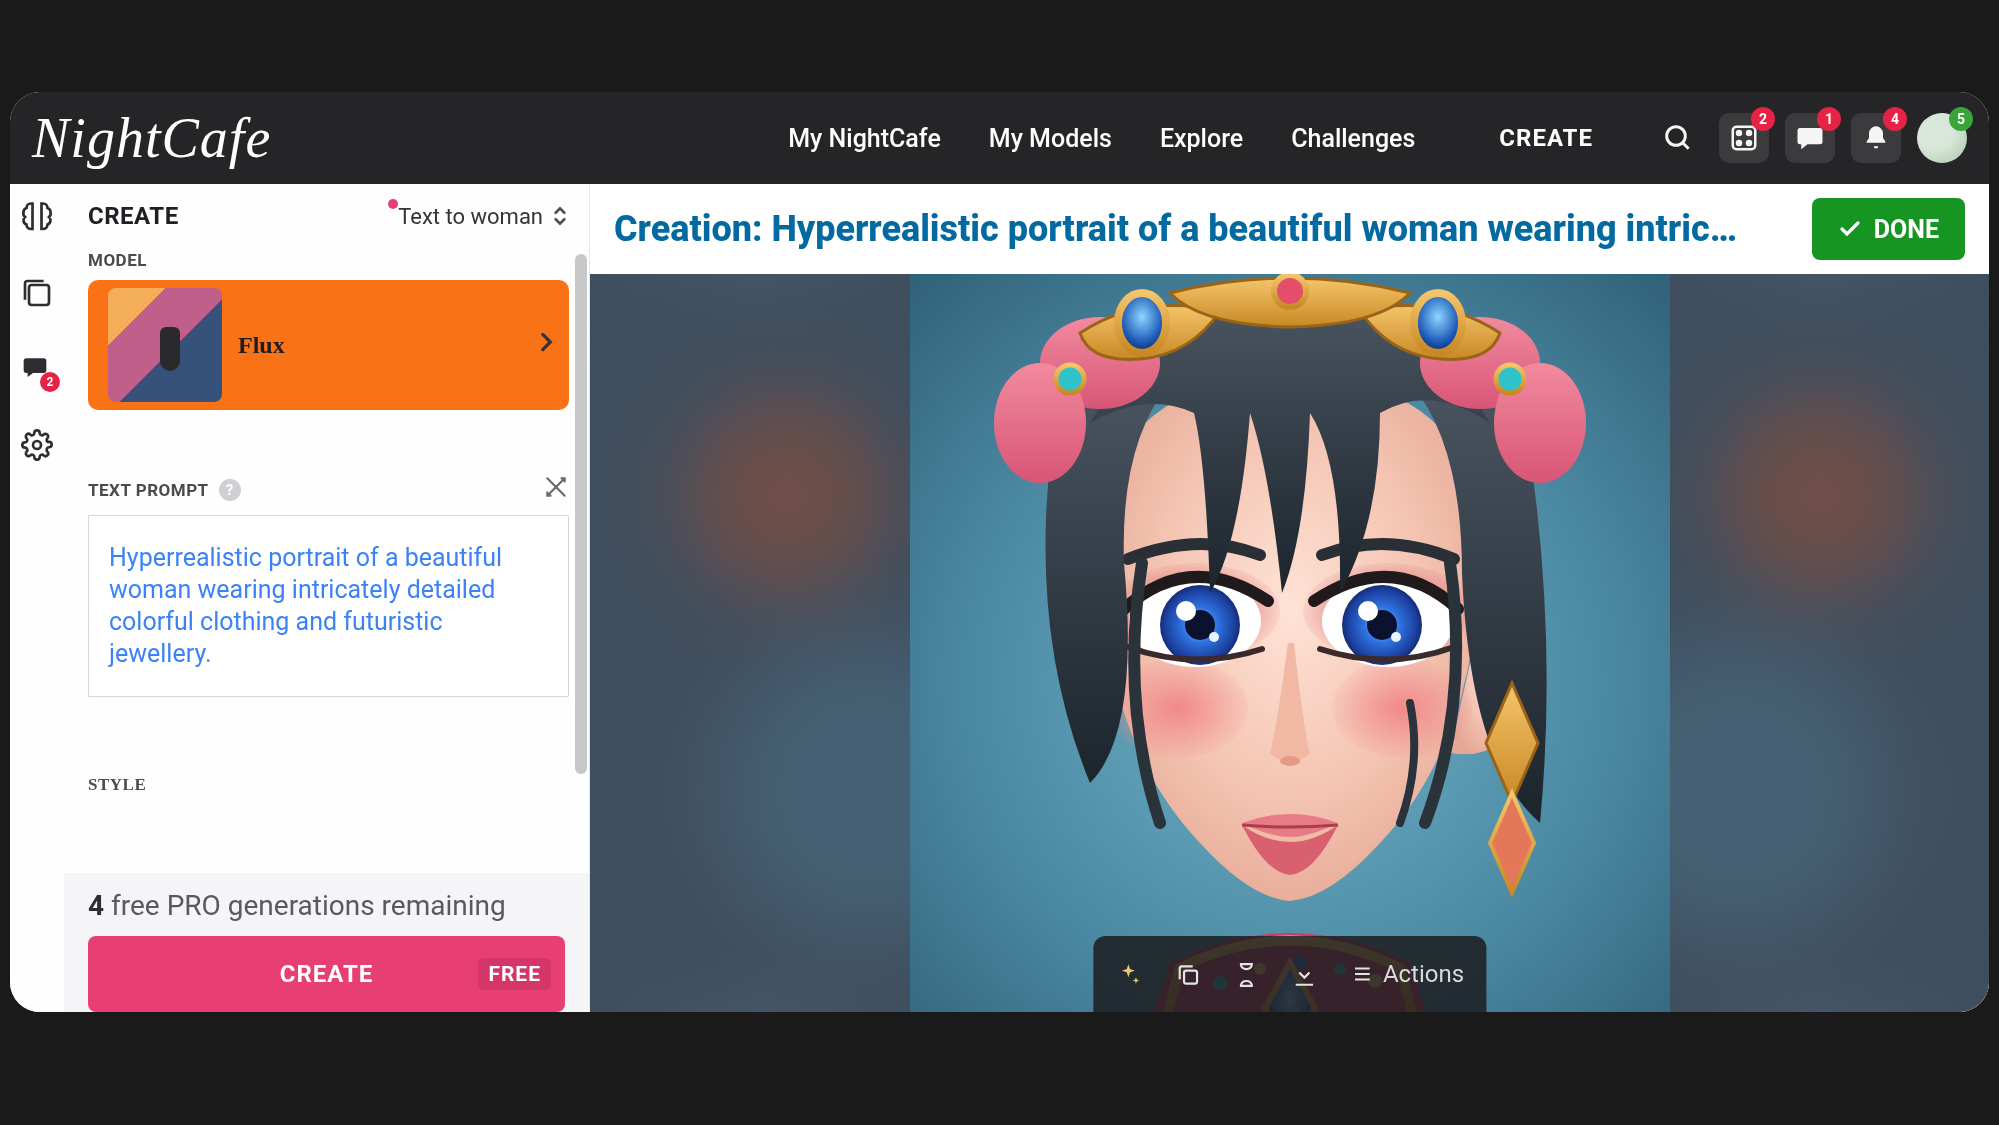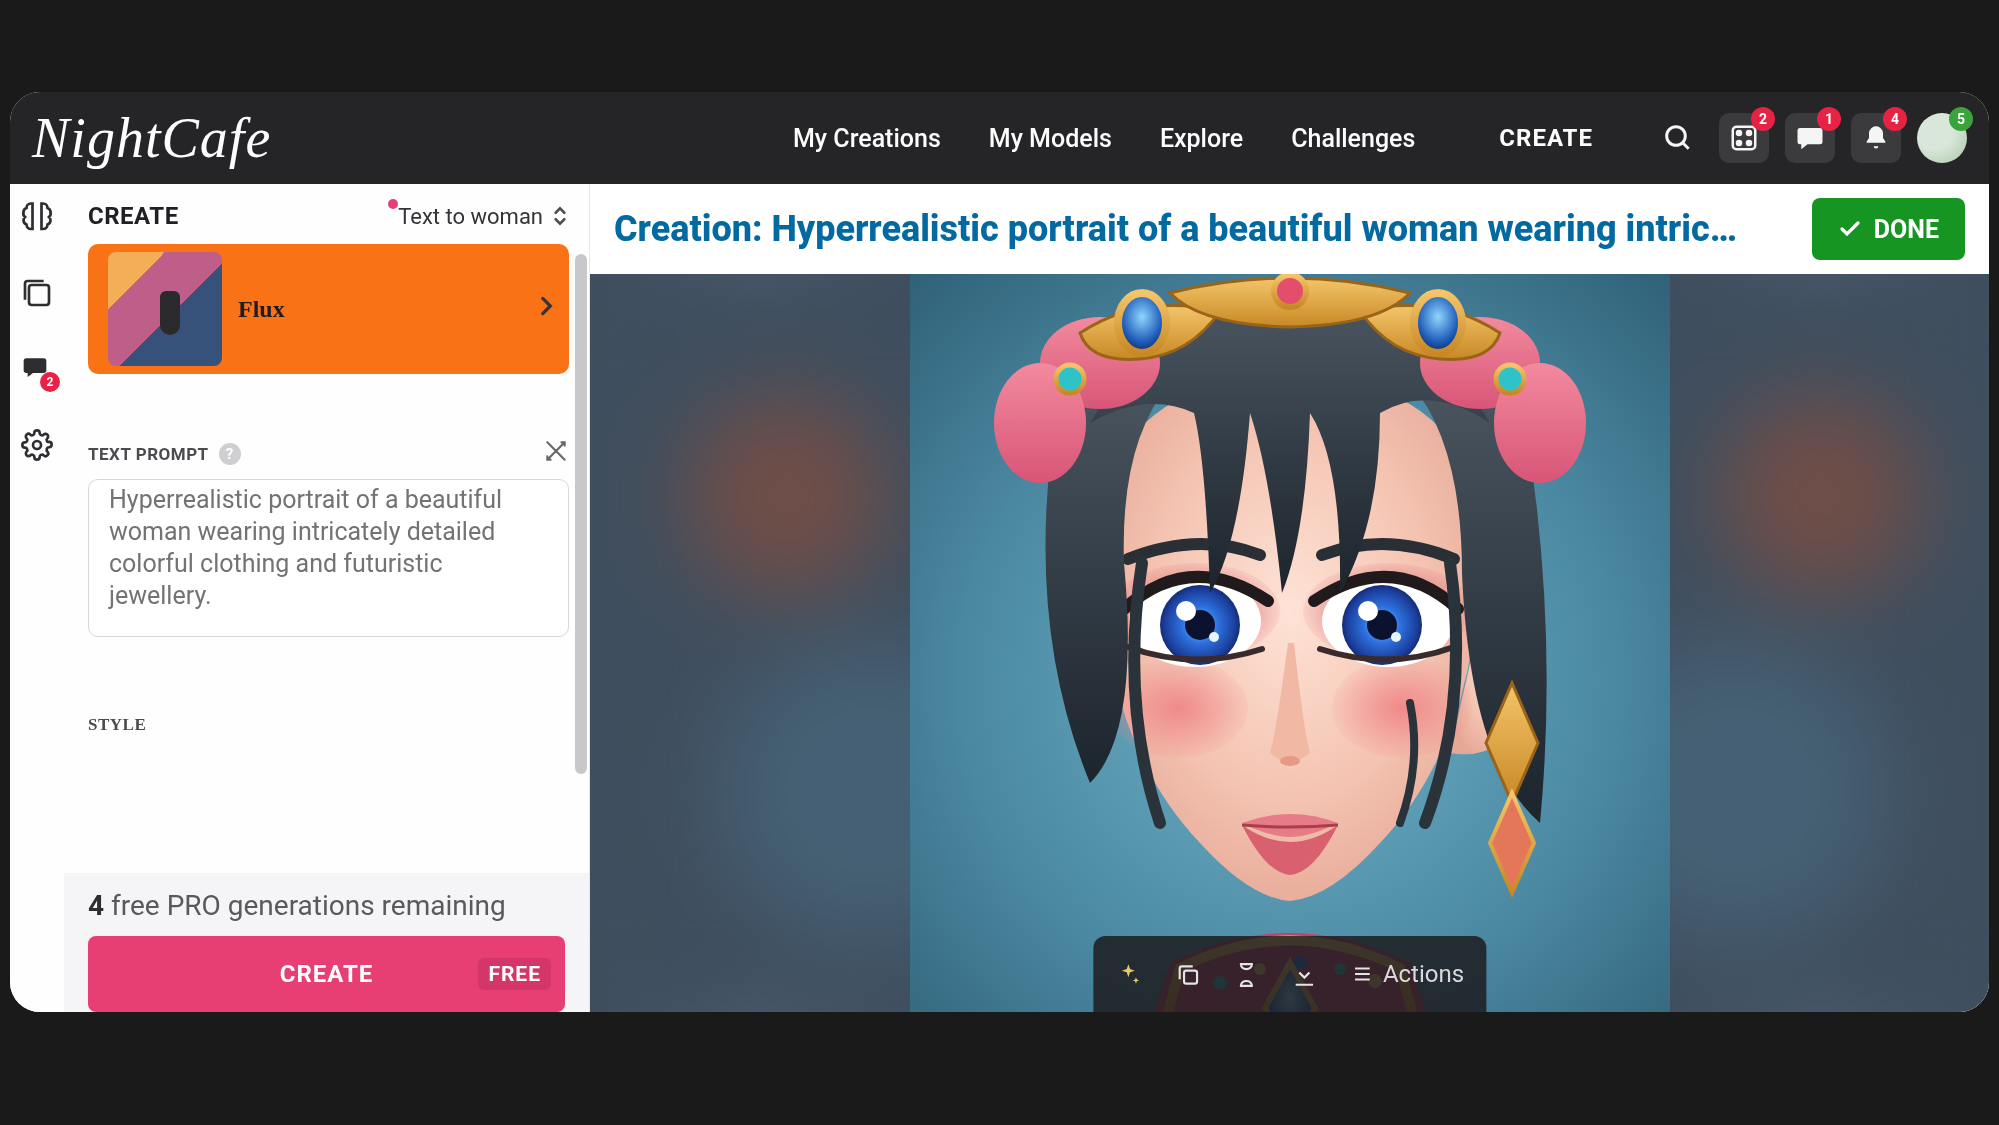--- a/index.html
+++ b/index.html
@@ -27,21 +27,21 @@
 .mode .pink-dot { width: 10px; height: 10px; border-radius: 50%; background: #E73E74; position: absolute; top: -4px; left: -10px; }
 .section-label { font-size: 17px; font-weight: 700; color: #4B4B4F; letter-spacing: 0.5px; margin-top: 6px; margin-bottom: 10px; display: flex; align-items: center; gap: 10px; }
 .model-card { display: flex; align-items: center; gap: 16px; background: #f97316; border-radius: 10px; padding: 8px 14px 8px 20px; cursor: pointer; font-family: Liberation Serif, serif; }
 .model-thumb { width: 114px; height: 114px; border-radius: 8px; background: linear-gradient(135deg, #F3AE57 0 25%, #C05E8A 25% 55%, #37527A 55% 100%); position: relative; overflow: hidden; }
 .model-thumb::after { content: ""; position: absolute; left: 46%; top: 34%; width: 20px; height: 44px; background: #2A2A2D; border-radius: 6px 6px 10px 10px; }
 .model-card .name { font-size: 24px; font-weight: 700; color: #1E1E22; }
 .model-card .chev { margin-left: auto; font-size: 26px; color: #343438; }
 .prompt-wrap { margin-top: 58px; }
 .expand { margin-left: auto; color: #6A6A6E; font-size: 22px; }
 .help { width: 22px; height: 22px; border-radius: 50%; background: #CFCFD3; color: #fff; font-size: 15px; font-weight: 700; display: inline-flex; align-items: center; justify-content: center; }
-.textarea { border: 1px solid #D7D7DA; border-radius: 10px; padding: 4px 20px; font-size: 25px; line-height: 1.28; color: #737373; min-height: 158px; background: #fff; cursor: text; }
+.textarea { border: 1px solid #D7D7DA; border-radius: 1px; padding: 26px 20px; font-size: 25px; line-height: 1.28; color: #3b82f6; min-height: 158px; background: #fff; cursor: text; }
 .style-label { margin-top: 78px; font-family: Liberation Serif, serif; }
 .footer { margin-top: auto; background: #F5F5F7; padding: 16px 0 0 0; margin-left: -24px; margin-right: -20px; }
 .footer .remaining { font-size: 28px; color: #5A5A5D; padding: 0 24px 14px 24px; }
 .footer .remaining b { color: #2E2E31; font-weight: 700; }
 .footer .btn { margin: 0 24px; background: #E73E74; color: #fff; font-size: 24px; font-weight: 700; letter-spacing: 1px; border-radius: 8px; height: 76px; display: flex; align-items: center; justify-content: center; position: relative; cursor: pointer; }
 .footer .btn .tag { position: absolute; right: 14px; background: #D4366A; color: #ffffff; font-size: 21px; font-weight: 700; padding: 4px 10px; border-radius: 6px; }
 .scrollbar { position: absolute; right: 2px; top: 70px; width: 12px; height: 520px; background: #C8C8CB; border-radius: 6px; cursor: pointer; }
 .main { flex: 1; display: flex; flex-direction: column; background: #fff; }
 .creation-bar { height: 90px; display: flex; align-items: center; padding: 0 24px; gap: 20px; }
 .creation-title { font-size: 36px; font-weight: 800; color: #0369a1; white-space: nowrap; overflow: hidden; text-overflow: ellipsis; flex: 1; }
@@ -61,21 +61,21 @@
 .toolbar .tb svg { display: block; }
 </style>
 </head>
 <body>
 
 <div class="viewport">
 
   <div class="topbar">
     <div class="logo">NightCafe</div>
     <div class="nav">
-      <a>My Creations</a>
+      <a>My NightCafe</a>
       <a>My Models</a>
       <a>Explore</a>
       <a>Challenges</a>
     </div>
     <div class="create-top">CREATE</div>
     <div class="top-icons">
       <div class="icon-btn">
         <svg width="32" height="32" viewBox="0 0 24 24" fill="none" stroke="#F5F5F6" stroke-width="2.2">
             <circle cx="10.5" cy="10.5" r="7"></circle>
             <line x1="20" y1="20" x2="15.5" y2="15.5"></line>
@@ -142,20 +142,21 @@
         <h2>CREATE</h2>
         <div class="mode">
           <span class="pink-dot"></span>
           <span>Text to woman</span>
           <svg width="18" height="26" viewBox="0 0 16 24" fill="none" stroke="#4E4E52" stroke-width="2.4" stroke-linecap="round">
               <path d="M4 9l4-4 4 4M4 15l4 4 4-4"></path>
             </svg>
         </div>
       </div>
 
+      <div class="section-label">MODEL</div>
       <div class="model-card">
         <div class="model-thumb"></div>
         <div class="name">Flux</div>
         <div class="chev">
           <svg width="18" height="26" viewBox="0 0 16 24" fill="none" stroke="#343438" stroke-width="3" stroke-linecap="round">
               <path d="M5 5l7 7-7 7"></path>
             </svg>
         </div>
       </div>
 

